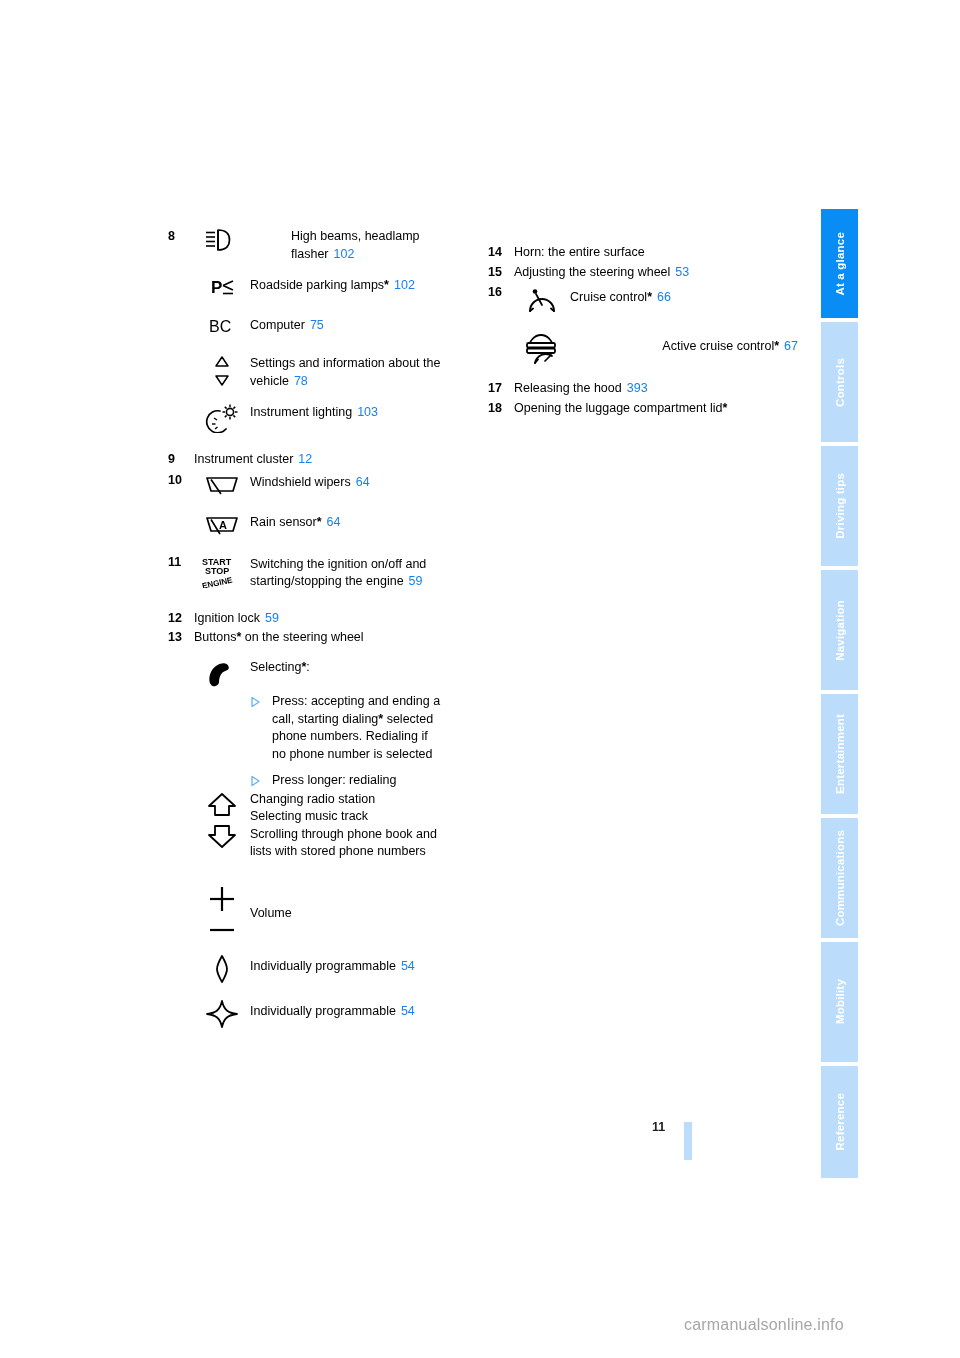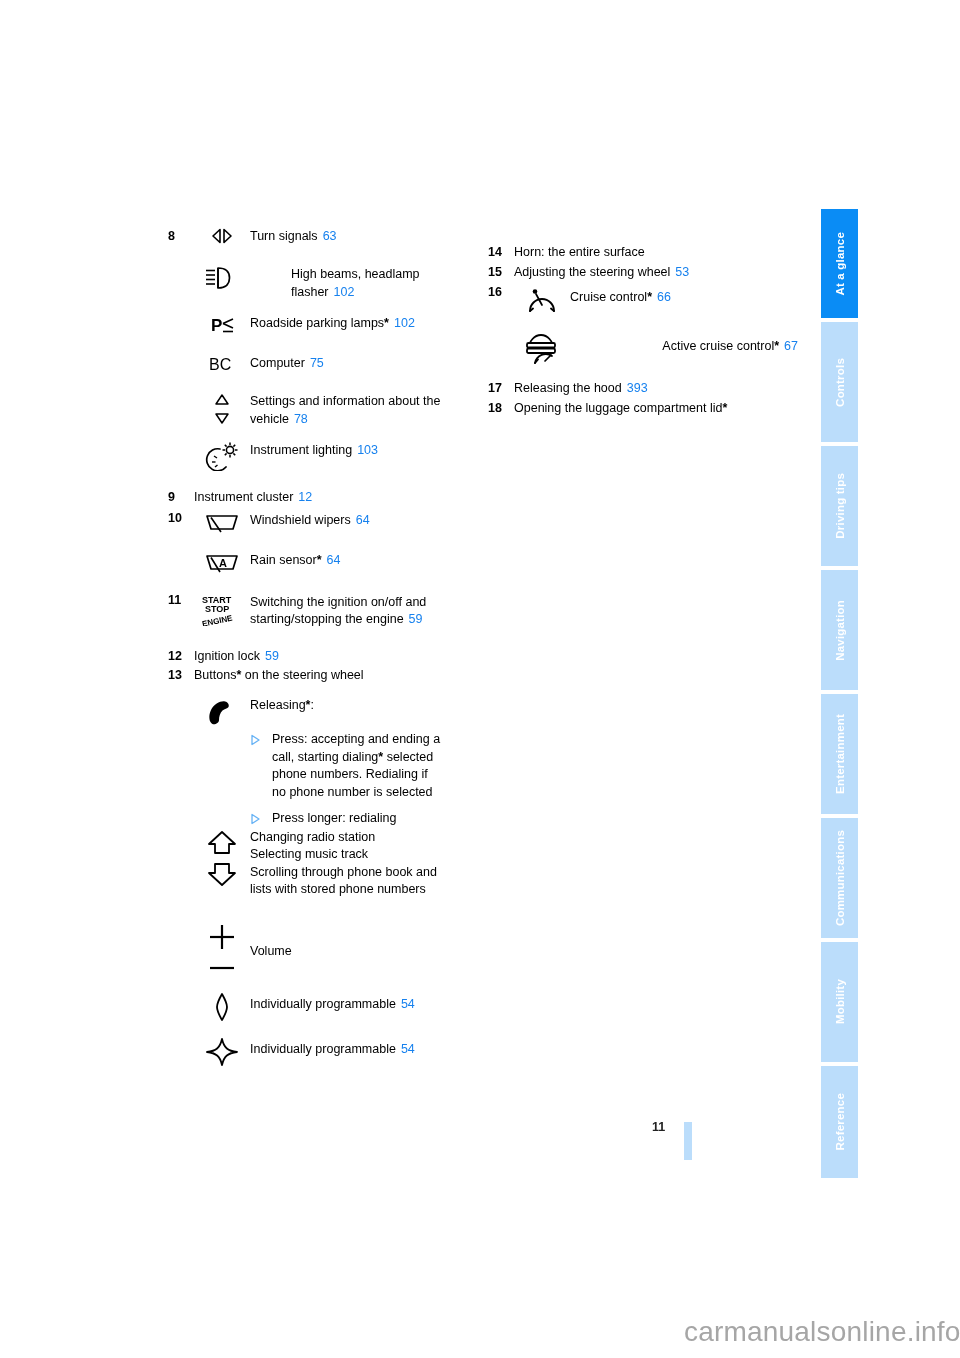--- a/index.html
+++ b/index.html
@@ -160,51 +160,40 @@
     left: 684px;
     top: 1122px;
     width: 8px;
     height: 38px;
     background: #BBDDFB;
   }
   .watermark {
     position: absolute;
     left: 684px;
     top: 1316px;
-    font-size: 28px;
+    font-size: 16px;
     color: #A6A6A6;
     letter-spacing: 0.2px;
   }
 </style>
 </head>
 <body>
 
 <div class="page">
 
   <div class="content">
 
     <div class="col-left">
 
       <div class="row" style="margin-bottom:0;">
         <div class="num">8</div>
       </div>
 
       <div style="margin-left:26px; margin-top:-19px;">
 
-        <div class="item" style="margin-bottom:12px;">
-          <div class="icon">
-            <svg width="44" height="18" viewBox="0 0 44 18">
-              <path d="M13 9 L20 2.5 L20 6 L20 6 L20 11.5 L20 15.5 Z" fill="none" stroke="#000" stroke-width="1.6" stroke-linejoin="round"></path>
-              <path d="M31 9 L24 2.5 L24 15.5 Z" fill="none" stroke="#000" stroke-width="1.6" stroke-linejoin="round"></path>
-            </svg>
-          </div>
-          <div class="label">
-            <span>Turn signals</span><span class="sp"></span><span class="link">63</span>
-          </div>
-        </div>
 
         <div class="item" style="margin-bottom:12px;gap:41px;">
           <div class="icon">
             <svg width="40" height="26" viewBox="0 0 40 26">
               <path d="M16 3 C25 3 27.5 8 27.5 13 C27.5 18 25 23 16 23 Z" fill="none" stroke="#000" stroke-width="1.7" stroke-linejoin="round"></path>
               <line x1="16" y1="3" x2="16" y2="23" stroke="#000" stroke-width="1.7"></line>
               <line x1="4" y1="5.5" x2="13" y2="5.5" stroke="#000" stroke-width="1.6"></line>
               <line x1="4" y1="10" x2="13" y2="10" stroke="#000" stroke-width="1.6"></line>
               <line x1="4" y1="14.5" x2="13" y2="14.5" stroke="#000" stroke-width="1.6"></line>
               <line x1="4" y1="19" x2="13" y2="19" stroke="#000" stroke-width="1.6"></line>
@@ -345,21 +334,21 @@
       </div>
 
       <div style="margin-left:26px; margin-top:12px;">
         <div class="item" style="margin-bottom:0; align-items:flex-start;">
           <div class="icon" style="padding-top:3px;">
             <svg width="40" height="28" viewBox="0 0 40 28">
               <path d="M8 22 C8 22 6 17 9 11 C12 5 19 1.5 23 2.5 C26 3.2 27.5 6 26.5 8 C25.5 10 22.5 9.5 20.5 11.5 C18 14 17 18 17 21 C17 24 13 26 10.5 25 C9 24.4 8 22 8 22 Z" fill="#000"></path>
             </svg>
           </div>
           <div class="label" style="padding-top:1px;">
-            <span>Releasing</span><span class="star">*</span><span>:</span>
+            <span>Selecting</span><span class="star">*</span><span>:</span>
           </div>
         </div>
 
         <div class="bullets" style="margin-left:56px;">
           <div class="bullet">
             <div class="bmark">
               <svg width="11" height="12" viewBox="0 0 11 12">
                   <path d="M2 1.5 L9 6 L2 10.5 Z" fill="none" stroke="#66B2F5" stroke-width="1.3" stroke-linejoin="round"></path>
                 </svg>
             </div>

